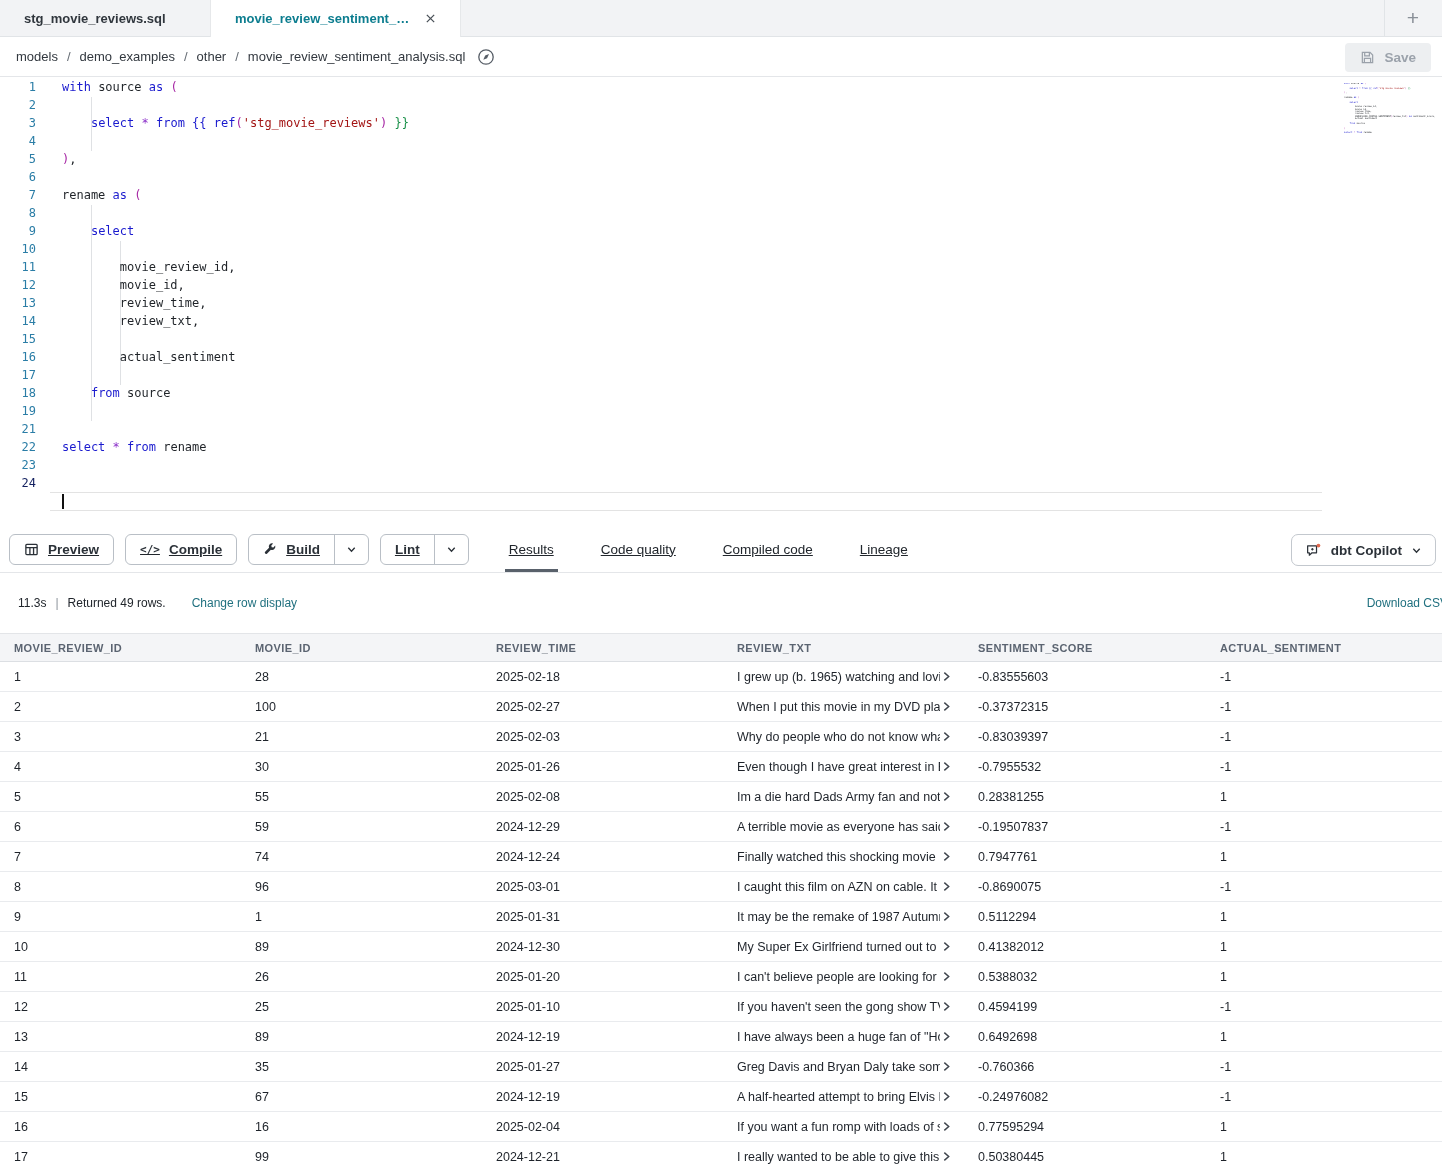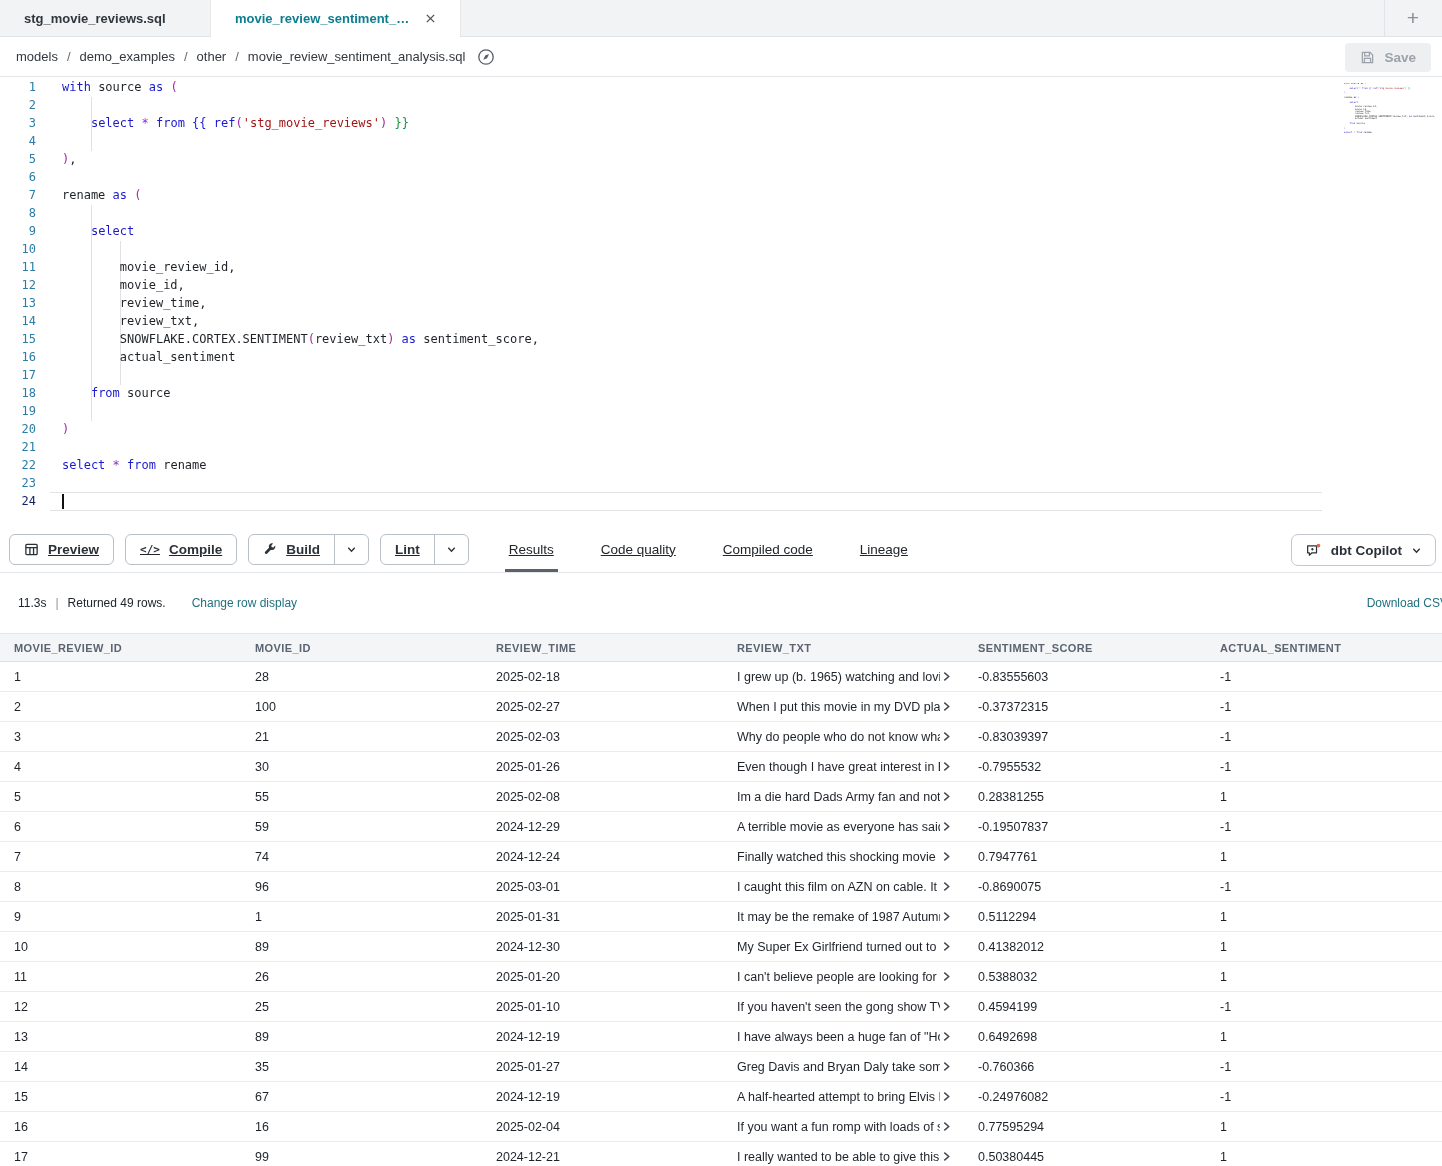--- a/index.html
+++ b/index.html
@@ -158,26 +158,25 @@
       <div class="codeline"><span class="gutter">5</span><span class="codetext"><span class="pn">)</span><span class="pl">,</span></span></div>
       <div class="codeline"><span class="gutter">6</span><span class="codetext"></span></div>
       <div class="codeline"><span class="gutter">7</span><span class="codetext"><span class="pl">rename </span><span class="kw">as</span><span class="pl"> </span><span class="pn">(</span></span></div>
       <div class="codeline"><span class="gutter">8</span><span class="codetext"></span></div>
       <div class="codeline"><span class="gutter">9</span><span class="codetext"><span class="pl">    </span><span class="kw">select</span></span></div>
       <div class="codeline"><span class="gutter">10</span><span class="codetext"></span></div>
       <div class="codeline"><span class="gutter">11</span><span class="codetext"><span class="pl">        movie_review_id,</span></span></div>
       <div class="codeline"><span class="gutter">12</span><span class="codetext"><span class="pl">        movie_id,</span></span></div>
       <div class="codeline"><span class="gutter">13</span><span class="codetext"><span class="pl">        review_time,</span></span></div>
       <div class="codeline"><span class="gutter">14</span><span class="codetext"><span class="pl">        review_txt,</span></span></div>
-      <div class="codeline"><span class="gutter">15</span><span class="codetext"><span class="pl">        SNOWFLAKE.CORTEX.SENTIMENT</span><span class="pn">(</span><span class="pl">review_txt</span><span class="pn">)</span><span class="pl"> </span><span class="kw">as</span><span class="pl"> sentiment_score,</span></span></div>
+      <div class="codeline"><span class="gutter">15</span></div>
       <div class="codeline"><span class="gutter">16</span><span class="codetext"><span class="pl">        actual_sentiment</span></span></div>
       <div class="codeline"><span class="gutter">17</span><span class="codetext"></span></div>
       <div class="codeline"><span class="gutter">18</span><span class="codetext"><span class="pl">    </span><span class="kw">from</span><span class="pl"> source</span></span></div>
       <div class="codeline"><span class="gutter">19</span><span class="codetext"></span></div>
-      <div class="codeline"><span class="gutter">20</span><span class="codetext"><span class="pn">)</span></span></div>
       <div class="codeline"><span class="gutter">21</span><span class="codetext"></span></div>
       <div class="codeline"><span class="gutter">22</span><span class="codetext"><span class="kw">select</span><span class="pl"> </span><span class="op">*</span><span class="pl"> </span><span class="kw">from</span><span class="pl"> rename</span></span></div>
       <div class="codeline"><span class="gutter">23</span><span class="codetext"></span></div>
       <div class="codeline active-line"><span class="gutter">24</span><span class="codetext"></span></div>
     </div>
   <div class="caret"></div>
   <div class="minimap"><div class="codeline"><span class="codetext"><span class="kw">with</span><span class="pl"> source </span><span class="kw">as</span><span class="pl"> </span><span class="pn">(</span></span></div><div class="codeline"><span class="codetext"></span></div><div class="codeline"><span class="codetext"><span class="pl">    </span><span class="kw">select</span><span class="pl"> </span><span class="op">*</span><span class="pl"> </span><span class="kw">from</span><span class="pl"> </span><span class="kw">{{</span><span class="pl"> </span><span class="fn">ref</span><span class="pn">(</span><span class="st">'stg_movie_reviews'</span><span class="pn">)</span><span class="pl"> </span><span class="jg">}}</span></span></div><div class="codeline"><span class="codetext"></span></div><div class="codeline"><span class="codetext"><span class="pn">)</span><span class="pl">,</span></span></div><div class="codeline"><span class="codetext"></span></div><div class="codeline"><span class="codetext"><span class="pl">rename </span><span class="kw">as</span><span class="pl"> </span><span class="pn">(</span></span></div><div class="codeline"><span class="codetext"></span></div><div class="codeline"><span class="codetext"><span class="pl">    </span><span class="kw">select</span></span></div><div class="codeline"><span class="codetext"></span></div><div class="codeline"><span class="codetext"><span class="pl">        movie_review_id,</span></span></div><div class="codeline"><span class="codetext"><span class="pl">        movie_id,</span></span></div><div class="codeline"><span class="codetext"><span class="pl">        review_time,</span></span></div><div class="codeline"><span class="codetext"><span class="pl">        review_txt,</span></span></div><div class="codeline"><span class="codetext"><span class="pl">        SNOWFLAKE.CORTEX.SENTIMENT</span><span class="pn">(</span><span class="pl">review_txt</span><span class="pn">)</span><span class="pl"> </span><span class="kw">as</span><span class="pl"> sentiment_score,</span></span></div><div class="codeline"><span class="codetext"><span class="pl">        actual_sentiment</span></span></div><div class="codeline"><span class="codetext"></span></div><div class="codeline"><span class="codetext"><span class="pl">    </span><span class="kw">from</span><span class="pl"> source</span></span></div><div class="codeline"><span class="codetext"></span></div><div class="codeline"><span class="codetext"><span class="pn">)</span></span></div><div class="codeline"><span class="codetext"></span></div><div class="codeline"><span class="codetext"><span class="kw">select</span><span class="pl"> </span><span class="op">*</span><span class="pl"> </span><span class="kw">from</span><span class="pl"> rename</span></span></div><div class="codeline"><span class="codetext"></span></div><div class="codeline active-line"><span class="codetext"></span></div></div>
 </div>
 
 <div class="toolbar">

